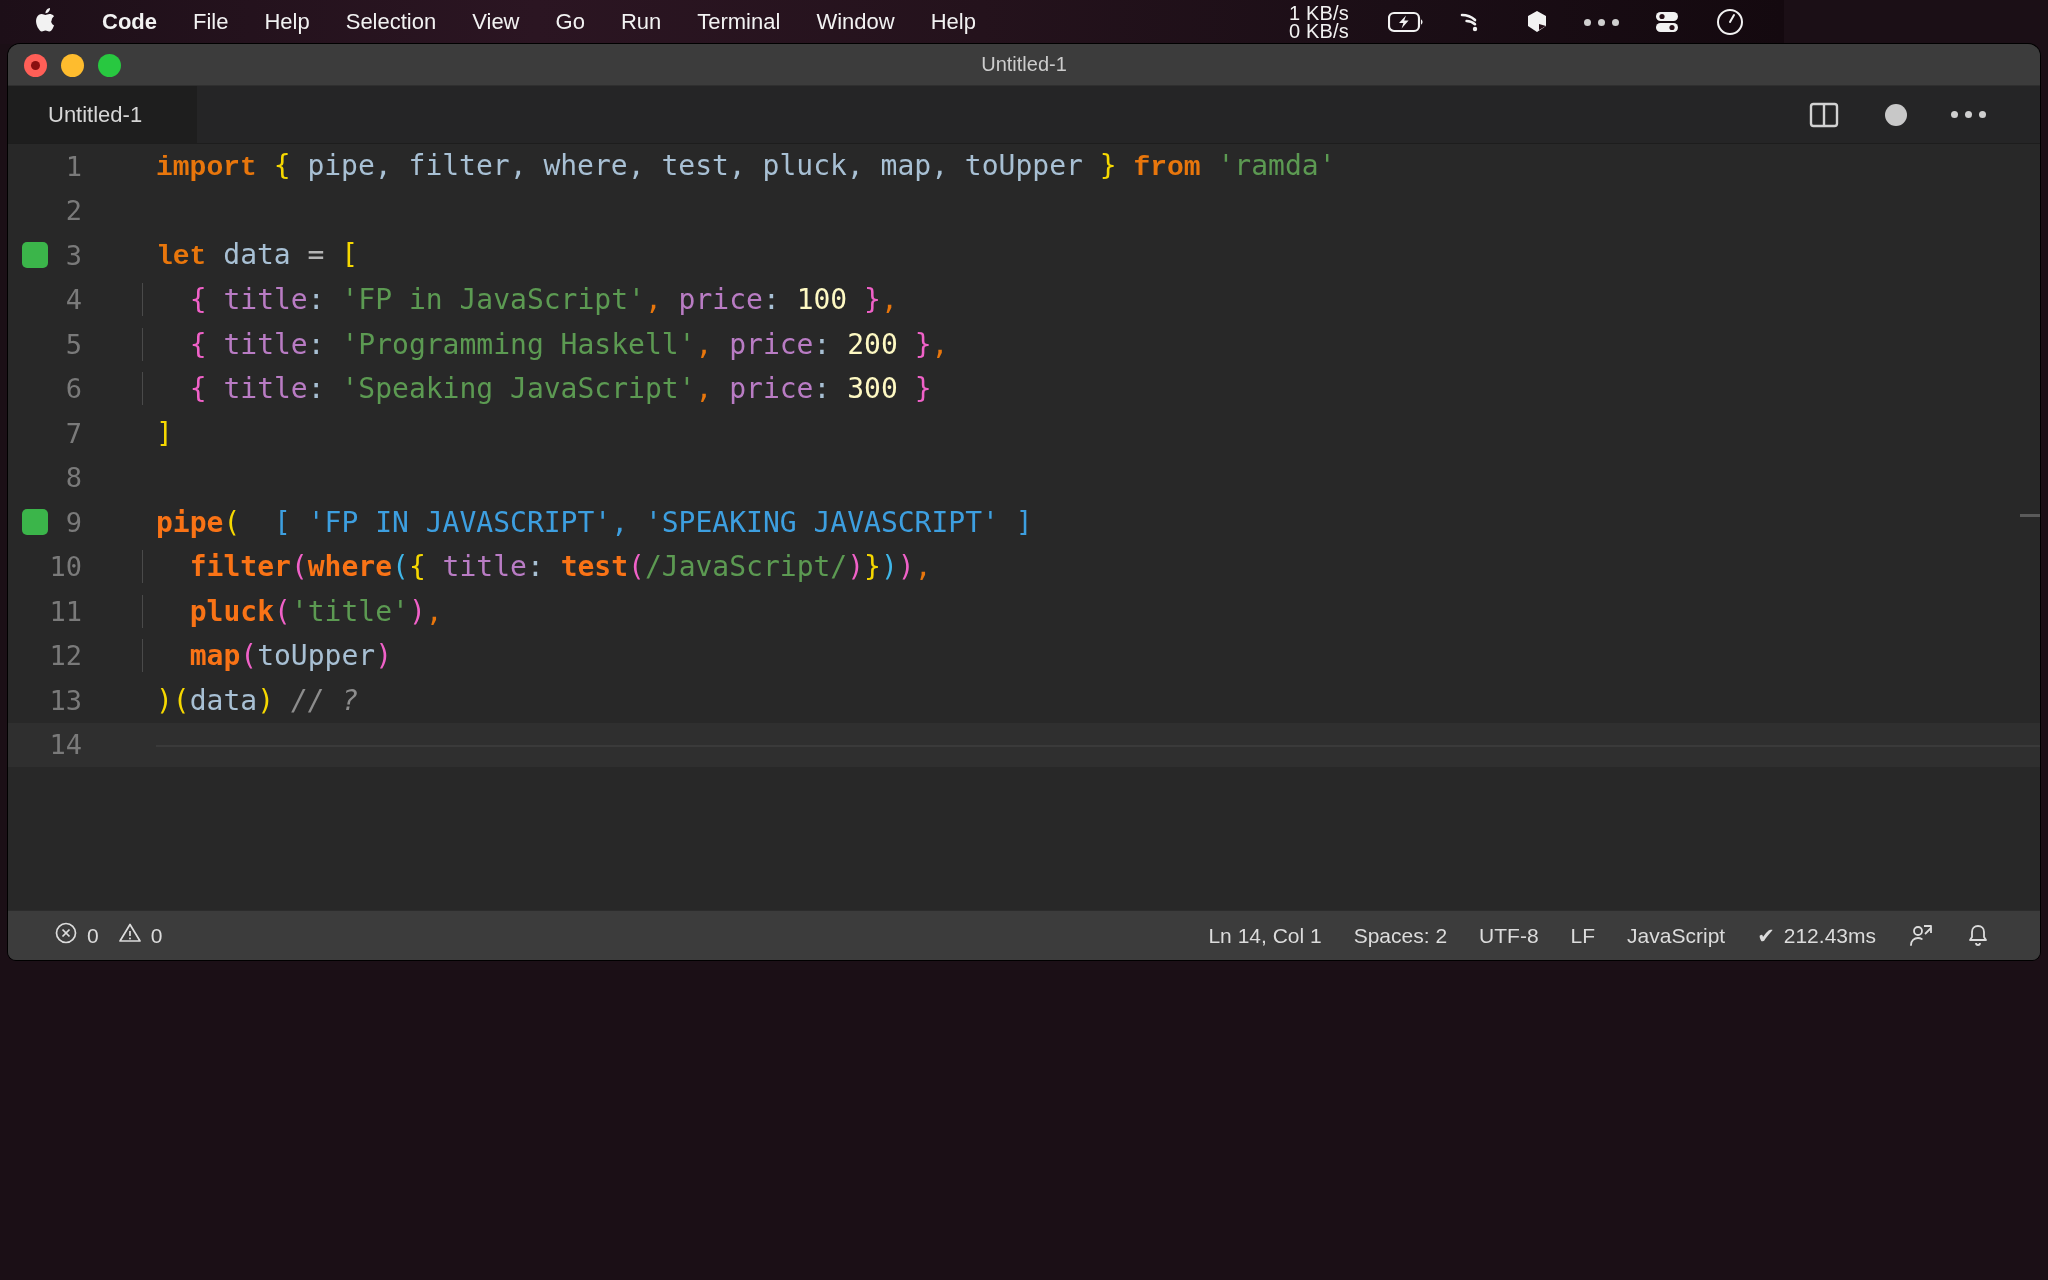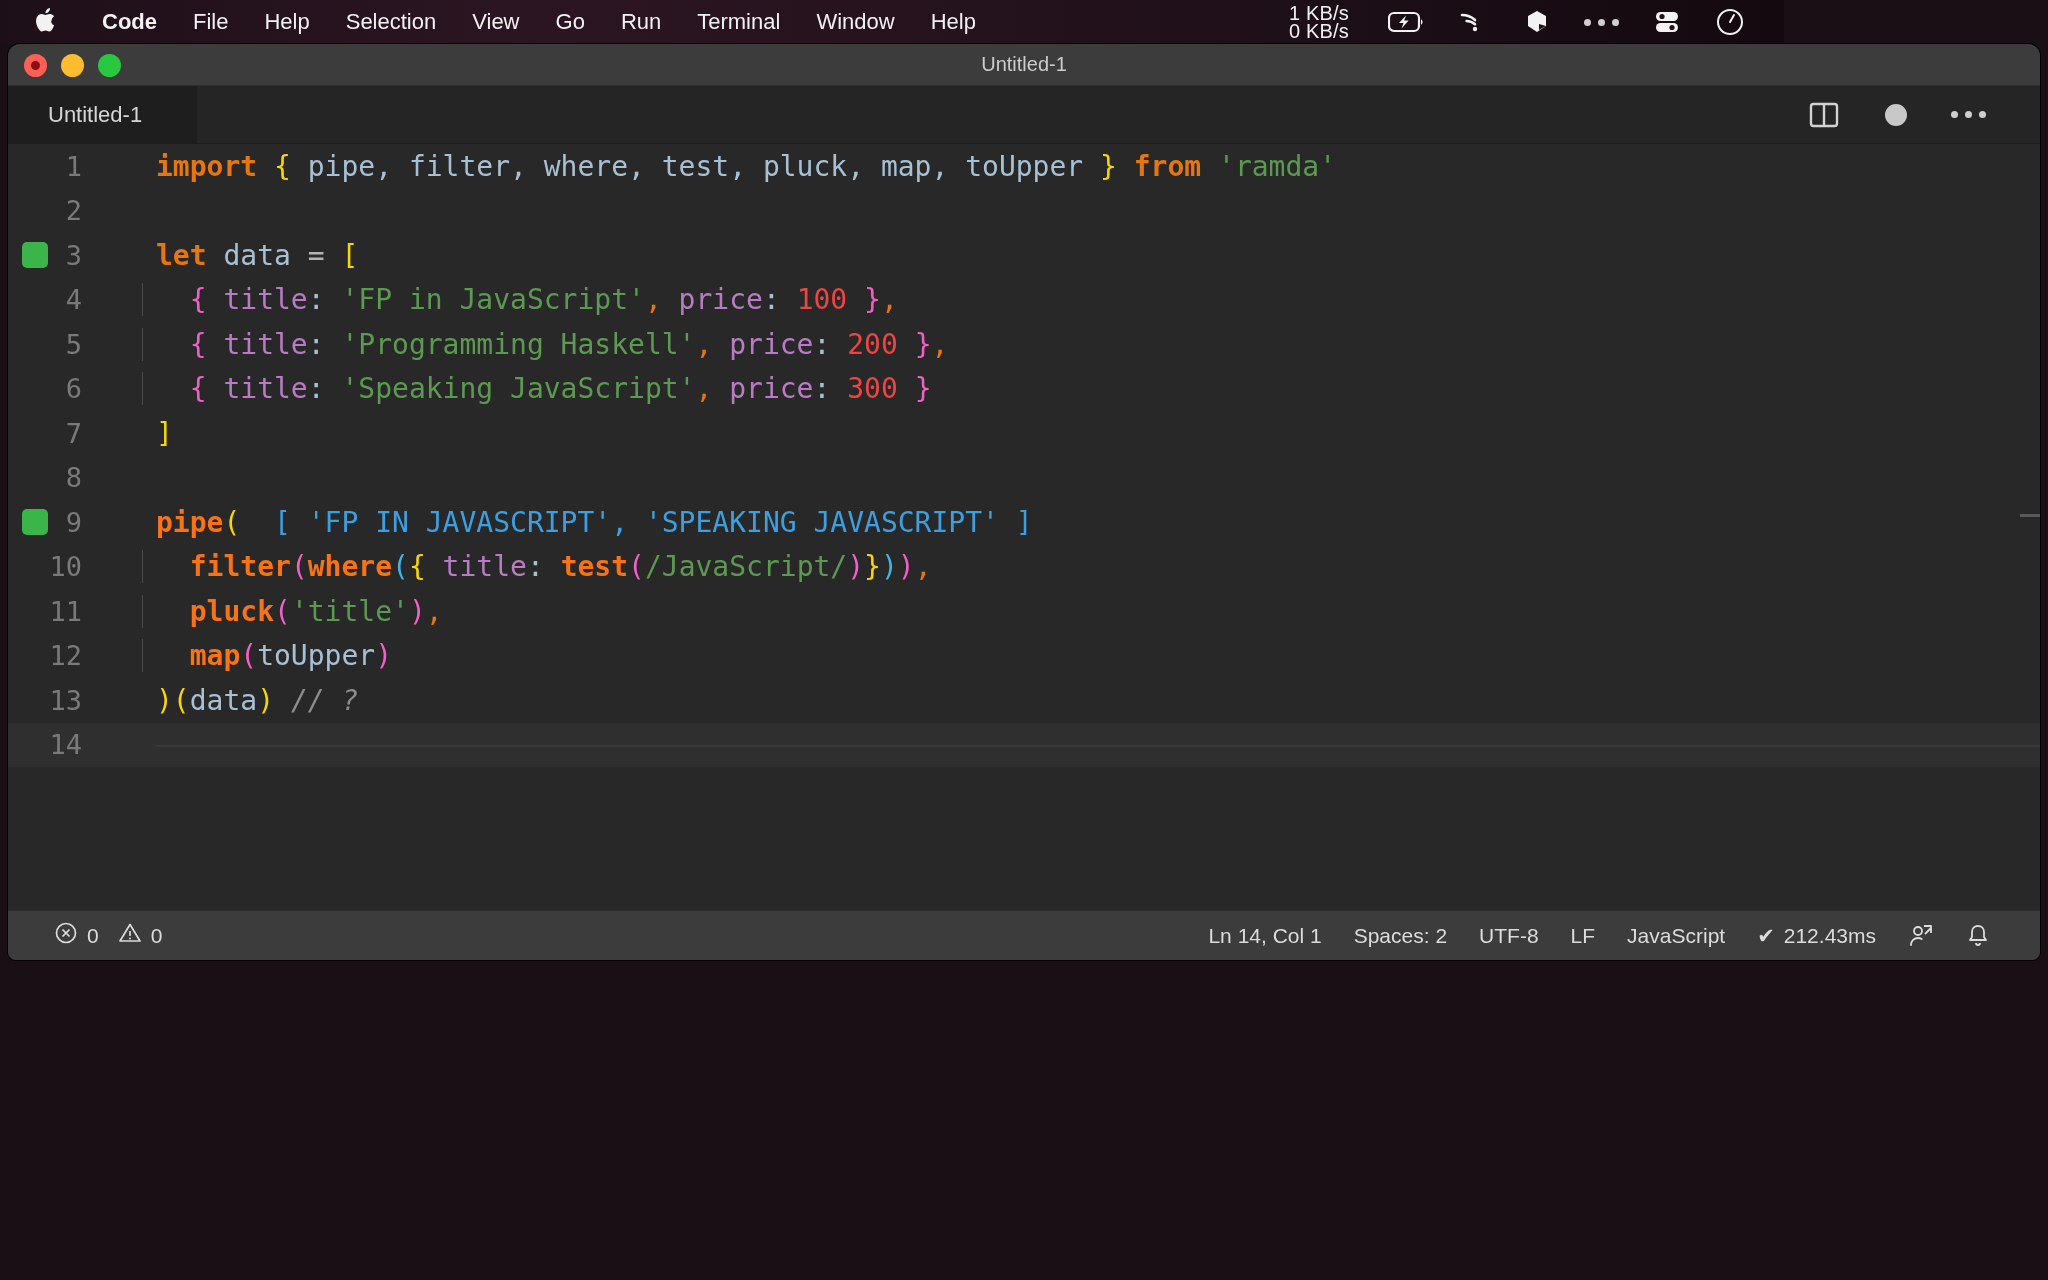--- a/index.html
+++ b/index.html
@@ -96,25 +96,25 @@
     position:absolute; top:0; bottom:0; width:1px; background:#4a4a4a;
   }
   .ig.l1{ left:38px; }
   .cur-line{ background:#2f2f2f;text-align:center; }
   .cur-line .code-underline{
     position:absolute; left:52px; right:0; top:0; bottom:0;
     border-top:1px solid #3a3a3a; border-bottom:1px solid #3a3a3a;
   }
 
   
-  .t-kw     { color:#e8760c; font-weight:bold; }
+  .t-kw     { color:#e8760c; font-weight:bold;font-family:Liberation Mono, monospace; }
   .t-var    { color:#a8c0d4; }
   .t-op     { color:#b4b4b4; }
   .t-str    { color:#5c9a52; }
-  .t-num    { color:#ef4444; }
+  .t-num    { color:#fef9c3; }
   .t-prop   { color:#b97cc4; }
   .t-fn     { color:#f97316; font-weight:bold; }
   .t-cmt    { color:#8d8d8d; font-style:italic; }
   .t-colon  { color:#a8c0d4; }
   .t-comma  { color:#e8760c; }
   .t-br-y   { color:#f6d800; }
   .t-br-p   { color:#f061c8; }
   .t-br-c   { color:#3fb6e8; }
   .t-quokka { color:#3d9fe0; }
 

